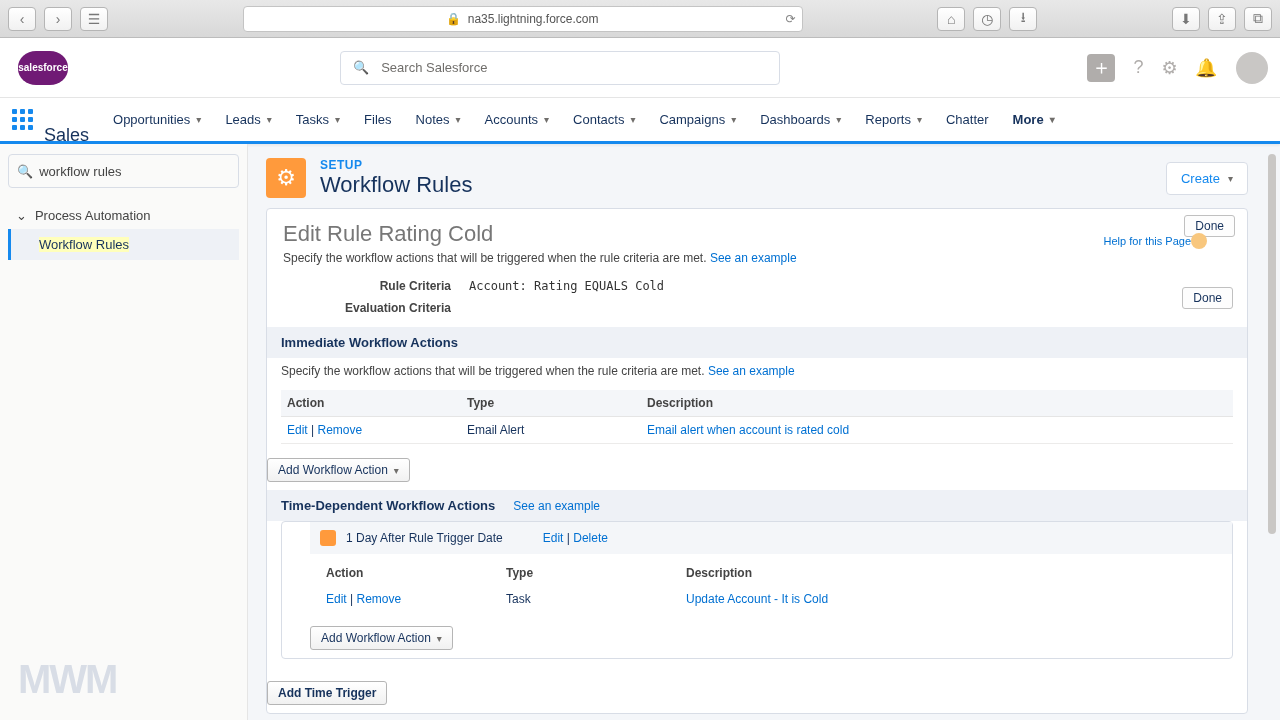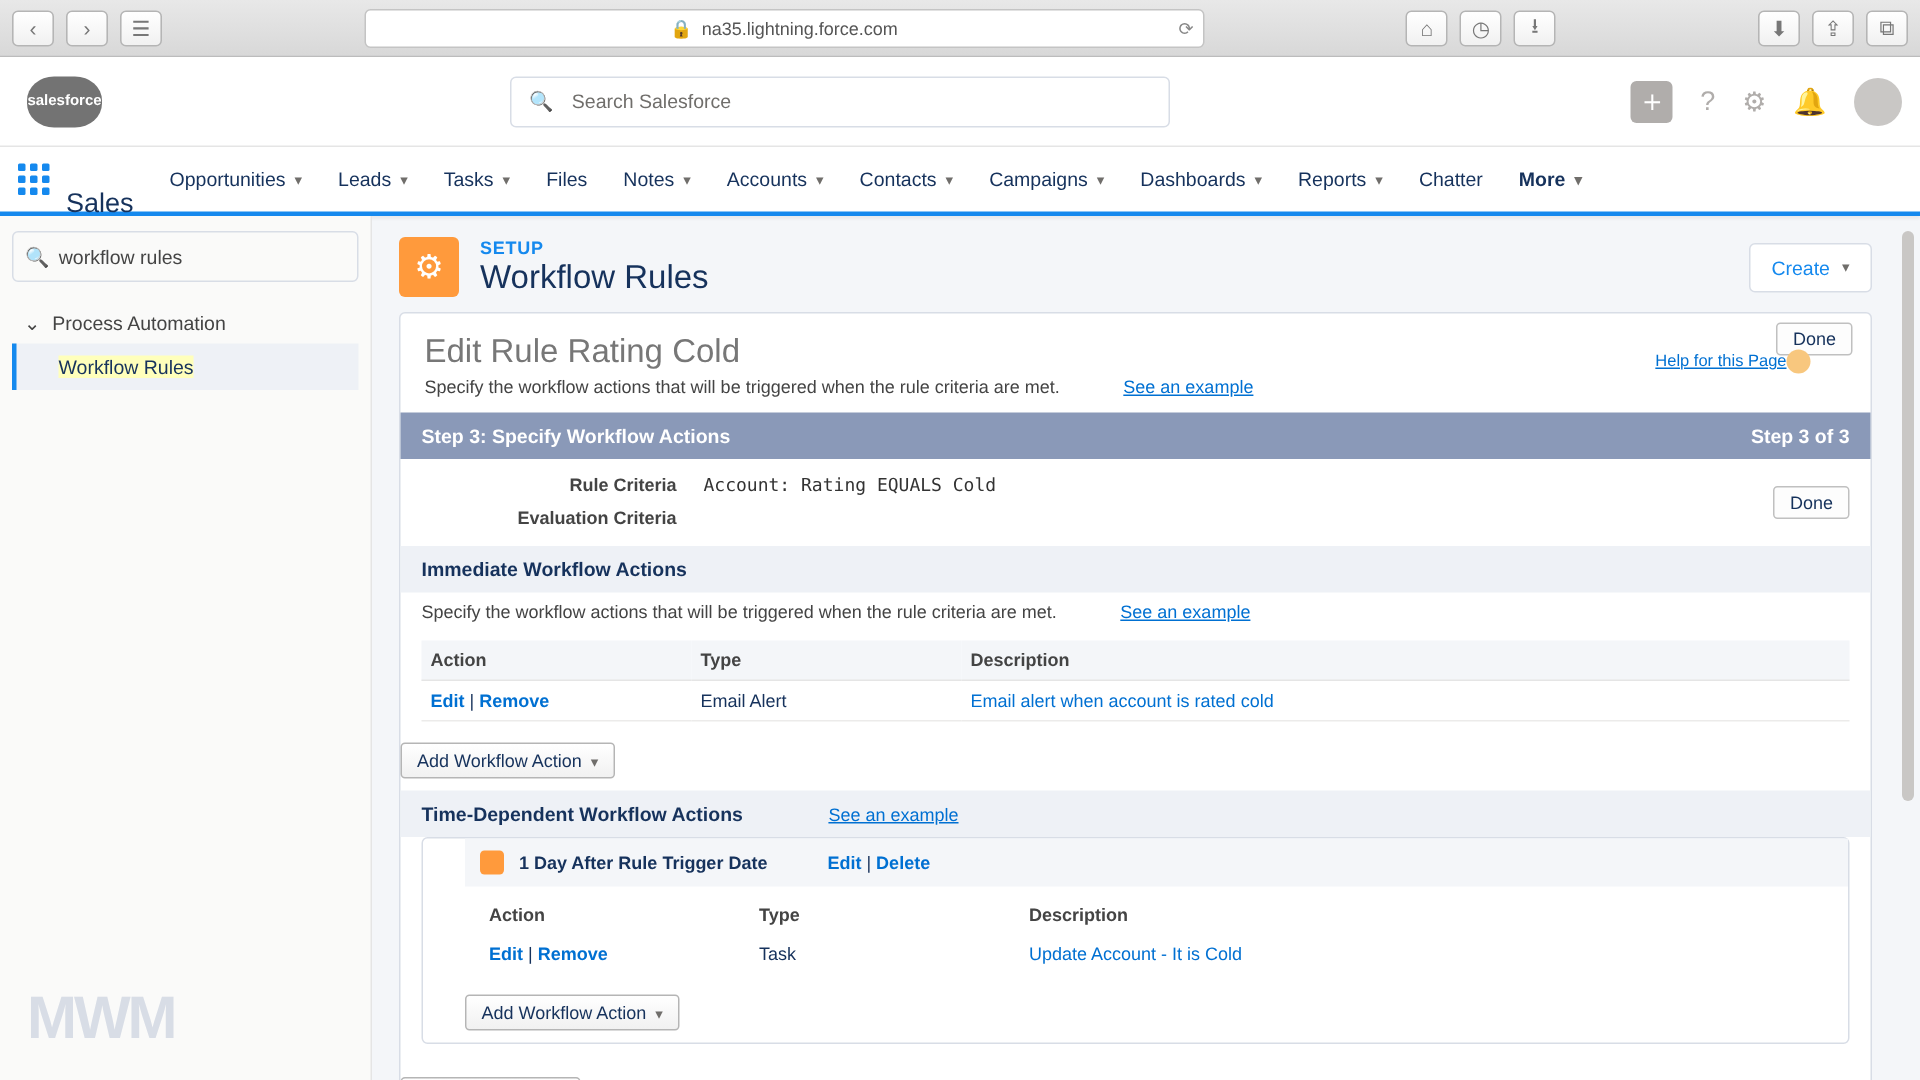--- a/index.html
+++ b/index.html
@@ -8,21 +8,21 @@
 
 .browser-bar { height: 38px; background: linear-gradient(#e8e8e8,#d8d8d8); border-bottom: 1px solid #bcbcbc; display:flex; align-items:center; padding: 0 8px; gap:8px; }
 .br-btn { width:28px; height:24px; border:1px solid #b5b5b5; border-radius:4px; background:linear-gradient(#fff,#f1f1f1); display:flex; align-items:center; justify-content:center; color:#777; font-size:14px; }
 .url-bar { flex:1; max-width:560px; margin: 0 auto; height:26px; background:#fff; border:1px solid #c4c4c4; border-radius:4px; display:flex; align-items:center; justify-content:center; color:#555; font-size:12px; position:relative; }
 .url-bar .lock { margin-right:6px; color:#888; }
 .url-bar .refresh { position:absolute; right:6px; color:#888; }
 .br-right { display:flex; gap:8px; align-items:center; }
 
 
 .sf-header { height:60px; background:#fff; display:flex; align-items:center; padding:0 12px; gap:12px; border-bottom:1px solid #e5e5e5;}
-.cloud-logo { width:50px; height:34px; background:#737373; border-radius:18px 18px 18px 18px / 16px 16px 16px 16px; display:flex; align-items:center; justify-content:center; color:#fff; font-size:10px; font-weight:600; margin-left:6px;}
+.cloud-logo { width:50px; height:34px; background:#701a75; border-radius:18px 18px 18px 18px / 16px 16px 16px 16px; display:flex; align-items:center; justify-content:center; color:#fff; font-size:10px; font-weight:600; margin-left:6px;}
 .search { width:440px; height:34px; border:1px solid #d8dde6; border-radius:4px; display:flex; align-items:center; padding:0 12px; color:#706e6b; margin-left:260px;}
 .search .mag { margin-right:12px; color:#b0adab; }
 .hdr-icons { margin-left:auto; display:flex; gap:18px; align-items:center; color:#b0adab; font-size:18px;}
 .avatar { width:32px; height:32px; border-radius:50%; background:#c9c7c5; }
 .add-sq { width:28px; height:28px; background:#b0adab; border-radius:4px; color:#fff; display:flex; align-items:center; justify-content:center; font-size:20px; }
 
 
 .nav { height:46px; background:#fff; border-bottom:3px solid #1589ee; display:flex; align-items:center; padding:0 12px; gap:4px; box-shadow:0 2px 2px rgba(0,0,0,0.05);}
 .waffle { width:22px; height:22px; display:grid; grid-template-columns:repeat(3,5px); grid-template-rows:repeat(3,5px); gap:3px; margin-right:6px;}
 .waffle span { background:#1589ee; border-radius:1px;}
@@ -45,40 +45,40 @@
 .main { flex:1; padding:14px 32px 14px 18px; overflow:auto; position:relative;}
 .page-hdr { display:flex; align-items:center; gap:14px; margin-bottom:10px;}
 .pg-icon { width:40px; height:40px; background:#ff9a3c; border-radius:4px; display:flex; align-items:center; justify-content:center; color:#fff; font-size:22px;}
 .pg-kicker { font-size:12px; color:#1589ee; font-weight:600; letter-spacing:0.5px;}
 .pg-title { font-size:22px; font-weight:400;}
 .create-btn { margin-left:auto; border:1px solid #d8dde6; background:#fff; border-radius:4px; padding:8px 14px; color:#1589ee; font-size:13px; display:flex; gap:8px; align-items:center; cursor:pointer;}
 .card { background:#fff; border:1px solid #d8dde6; border-radius:4px; padding:0; position:relative;}
 
 .edit-title { font-size:22px; color:#777; padding:12px 16px 4px;}
 .subtext { font-size:12px; color:#444; padding:0 16px 10px;}
-.link { color:#0070d2; text-decoration:underline; cursor:pointer;margin-left:39px;}
+.link { color:#0070d2; cursor:pointer;}
 .done-btn { position:absolute; right:12px; top:6px; background:#fdfdfd; border:1px solid #c0c0c0; border-radius:3px; padding:3px 10px; font-size:12px; cursor:pointer;}
 .help-link { position:absolute; right:56px; top:26px; color:#0070d2; font-size:11px;}
 .help-dot { position:absolute; right:40px; top:24px; width:16px; height:16px; background:#f8c77e; border-radius:50%;}
 
 .step-bar { background:#8a99b8; color:#fff; font-weight:600; font-size:13px; padding:8px 14px; display:flex; justify-content:space-between; margin:0 0 6px;}
 .crit-row { display:flex; padding:4px 24px; font-size:12px; color:#444;}
 .crit-row .lab { width:160px; text-align:right; margin-right:18px; color:#444; font-weight:600;}
 .crit-row .val { color:#333; font-family: Menlo, monospace; font-size:12px;}
 .crit-row .val2 { color:#333; }
 .done2 { float:right; margin:-32px 14px 0 0; background:#fdfdfd; border:1px solid #c0c0c0; border-radius:3px; padding:3px 10px; font-size:12px; cursor:pointer;}
 
 .sect-hdr { background:#eef1f6; padding:8px 14px; font-weight:600; font-size:13px; display:flex; align-items:center; gap:18px;}
 .sect-sub { font-size:12px; color:#444; padding:6px 14px;}
 
 table.wf { width:calc(100% - 28px); margin:6px 14px; border-collapse:collapse; font-size:12px;}
 table.wf th { text-align:left; font-weight:600; color:#444; padding:6px 6px; border-bottom:1px solid #e5e5e5; background:#f4f6f9;}
 table.wf td { padding:6px 6px; border-bottom:1px solid #ecebea;}
 .act-link { color:#0070d2; cursor:pointer;}
-.bold { font-weight:700;}
+.bold { font-weight:400;}
 
 .btn { display:inline-block; border:1px solid #b5b5b5; background:linear-gradient(#fff,#f1f1f1); border-radius:3px; padding:4px 10px; font-size:12px; margin:8px 0; cursor:pointer;}
 .btn .chev{margin-left:6px;}
 
 .td-box { border:1px solid #d8dde6; border-radius:4px; margin:0 14px 14px;padding-left:28px;}
 .td-hdr { background:#f4f6f9; padding:8px 10px; display:flex; align-items:center; gap:10px; font-size:12px;}
 .td-icon { width:16px; height:16px; background:#ff9a3c; border-radius:3px;}
 table.inner { width:calc(100% - 20px); margin:6px 10px; border-collapse:collapse; font-size:12px;}
 table.inner th { text-align:left; font-weight:600; color:#444; padding:6px 6px; background:#fff;}
 table.inner td { padding:6px 6px;}
@@ -217,24 +217,20 @@
     <div class="card">
       <div class="done-btn">Done</div>
       <div class="help-dot"></div>
       <div class="help-link link">Help for this Page</div>
       <div class="edit-title">Edit Rule Rating Cold</div>
       <div class="subtext">
         <span>Specify the workflow actions that will be triggered when the rule criteria are met.</span>
         <span class="link">See an example</span>
       </div>
 
-      <div class="step-bar">
-        <span>Step 3: Specify Workflow Actions</span>
-        <span>Step 3 of 3</span>
-      </div>
       <div class="crit-row">
           <span class="lab">Rule Criteria</span>
           <span class="val">Account: Rating EQUALS Cold</span>
         </div>
       <div class="crit-row">
           <span class="lab">Evaluation Criteria</span>
         </div>
       <div class="done2">Done</div>
 
       <div style="height:8px"></div>

